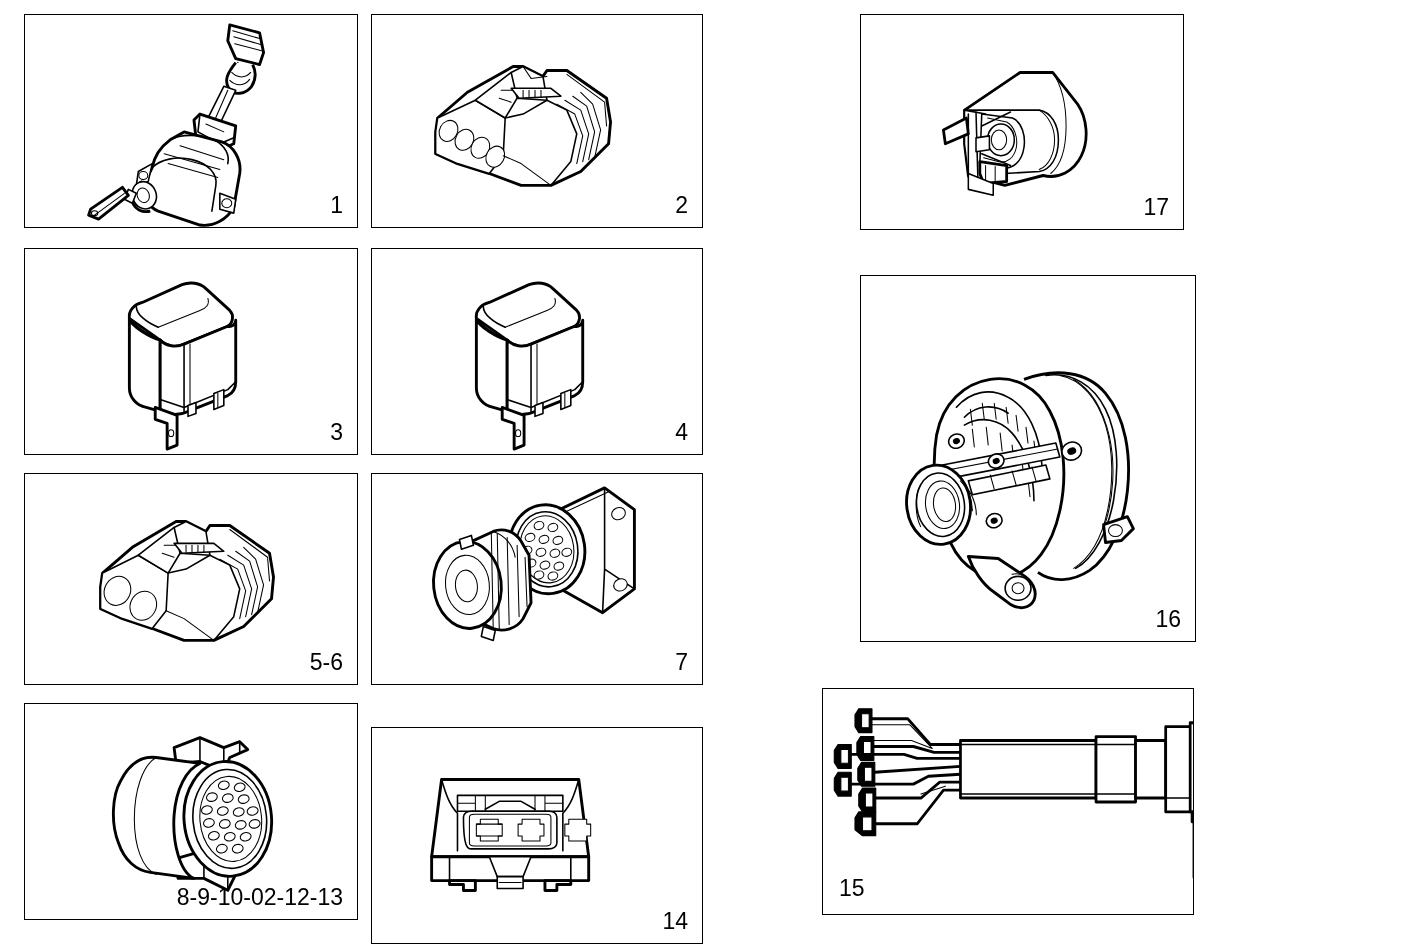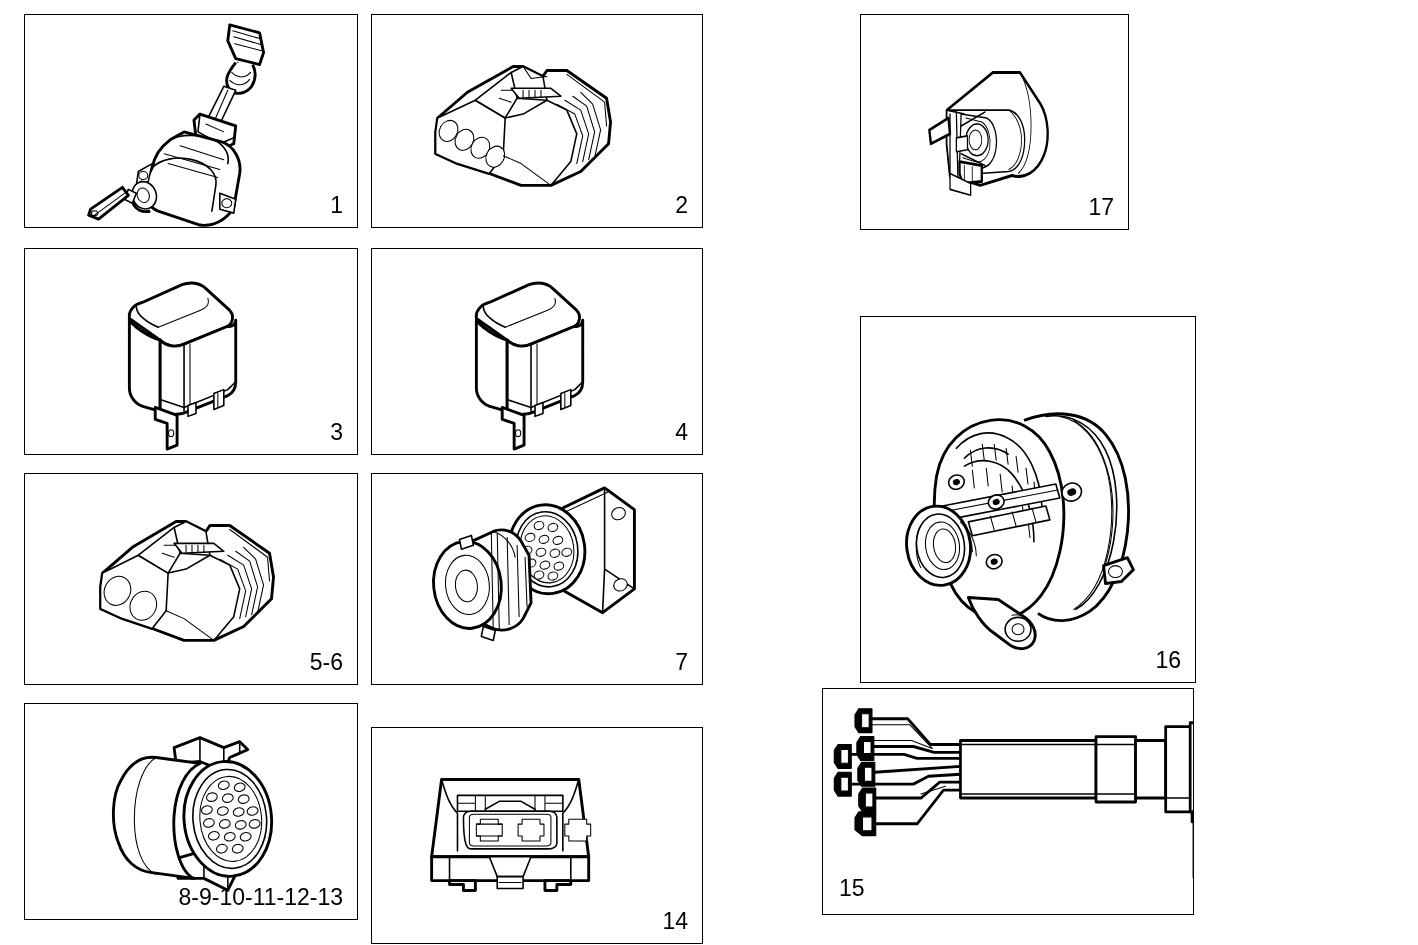--- a/index.html
+++ b/index.html
@@ -267,21 +267,21 @@
         <ellipse class="fw-t" cx="217" cy="122" rx="5.5" ry="4.2" transform="rotate(-14 217 122)"></ellipse>
         <ellipse class="fw-t" cx="231" cy="121" rx="5.5" ry="4.2" transform="rotate(-14 231 121)"></ellipse>
         <ellipse class="fw-t" cx="190" cy="133" rx="5.5" ry="4.2" transform="rotate(-14 190 133)"></ellipse>
         <ellipse class="fw-t" cx="206" cy="134" rx="5.5" ry="4.2" transform="rotate(-14 206 134)"></ellipse>
         <ellipse class="fw-t" cx="222" cy="134" rx="5.5" ry="4.2" transform="rotate(-14 222 134)"></ellipse>
         <ellipse class="fw-t" cx="198" cy="146" rx="5.5" ry="4.2" transform="rotate(-14 198 146)"></ellipse>
         <ellipse class="fw-t" cx="214" cy="146" rx="5.5" ry="4.2" transform="rotate(-14 214 146)"></ellipse>
       </g>
     </svg>
   </div>
-  <div class="label lab-r">8-9-10-11-12-13</div>
+  <div class="label lab-r">8-9-10-02-12-13</div>
 </div>
 
 <div class="panel" style="left:371px;top:703px;width:332px;height:217px;margin-top:24px;">
   <div class="art">
     <svg viewBox="0 0 332 217" preserveAspectRatio="none">
 
       <path class="fw-h" d="M70 52 L208 52 L218 130 L60 130 Z"></path>
 
       <path class="ln" d="M70 52 C74 66 78 78 86 86 L86 124 M208 52 C204 66 200 78 192 86 L192 124"></path>
 
@@ -308,21 +308,21 @@
       <path class="fw" d="M126 150 L152 150 L152 162 L126 162 Z"></path>
       <path class="ln-t" d="M128 156 L150 156"></path>
 
       <path class="fw-h" d="M78 154 L104 154 L104 164 L92 164 L92 158 L78 158 Z"></path>
       <path class="fw-h" d="M174 154 L200 154 L200 158 L186 158 L186 164 L174 164 Z"></path>
     </svg>
   </div>
   <div class="label lab-r">14</div>
 </div>
 
-<div class="panel" style="left:860px;top:14px;width:269px;height:216px;">
+<div class="panel" style="left:860px;top:14px;width:324px;height:216px;">
   <div class="art">
     <svg viewBox="0 0 336 216" preserveAspectRatio="none">
 
       <path class="fw-h" d="M108 96 L166 58 L200 58 L226 90 C236 104 238 126 230 142
                             C222 158 206 166 190 162 L150 172 L112 162 L108 130 Z"></path>
 
       <path class="ln" d="M108 96 L166 58 L200 58 L226 90"></path>
       <path class="ln" d="M108 96 L186 96 C198 98 206 110 206 126 C206 144 198 156 186 158 L112 162"></path>
       <path class="ln-t" d="M200 58 C210 72 214 92 214 112 C214 136 208 152 198 160"></path>
       <path class="ln-t" d="M186 96 C196 102 202 114 202 126 C202 140 196 152 186 156"></path>
@@ -341,21 +341,21 @@
       <path class="fw" d="M120 124 L134 122 L134 136 L120 138 Z"></path>
       <path class="fw-h" d="M124 148 L152 152 L152 168 L128 170 L124 160 Z"></path>
       <path class="ln-t" d="M130 152 L130 168 M140 153 L140 169"></path>
 
       <path class="fw" d="M112 160 L138 170 L138 182 L112 176 Z"></path>
     </svg>
   </div>
   <div class="label lab-r">17</div>
 </div>
 
-<div class="panel" style="left:860px;top:275px;width:336px;height:367px;margin-top:41px;">
+<div class="panel" style="left:860px;top:275px;width:336px;height:367px;">
   <div class="art">
     <svg viewBox="0 0 336 367" preserveAspectRatio="none">
 
       <path class="fw-h" d="M164 104 C196 92 228 96 246 118 C266 142 272 180 268 216
                             C264 252 250 282 230 296 C212 308 192 308 178 298"></path>
       <path class="ln" d="M186 100 C212 96 234 110 246 134 C258 158 260 194 254 226
                           C248 258 234 284 216 294"></path>
       <path class="ln-t" d="M200 100 C222 104 238 124 246 150 C254 176 254 208 248 236
                           C242 264 230 284 214 294"></path>
       <path class="ln-t" d="M214 104 C232 114 244 136 250 162 C256 190 254 222 246 248"></path>

